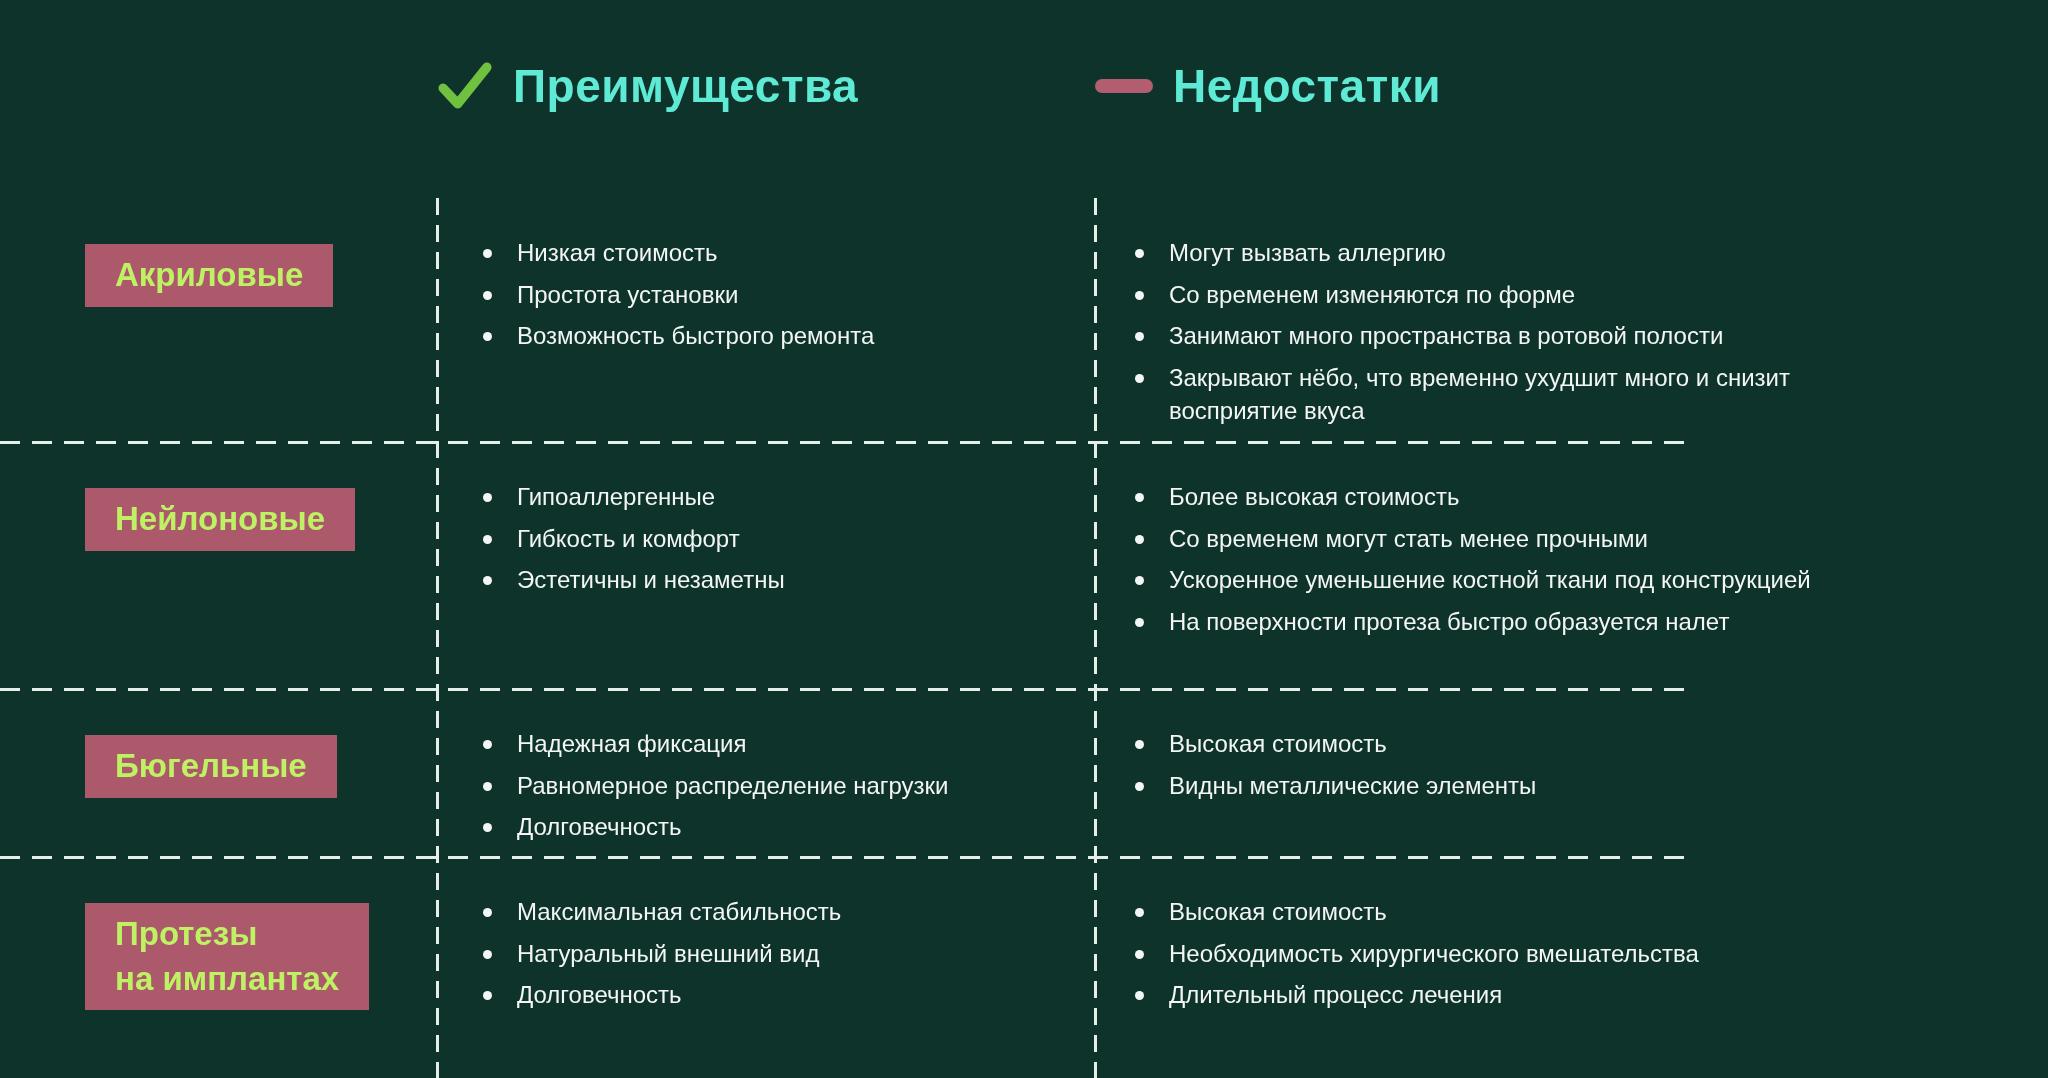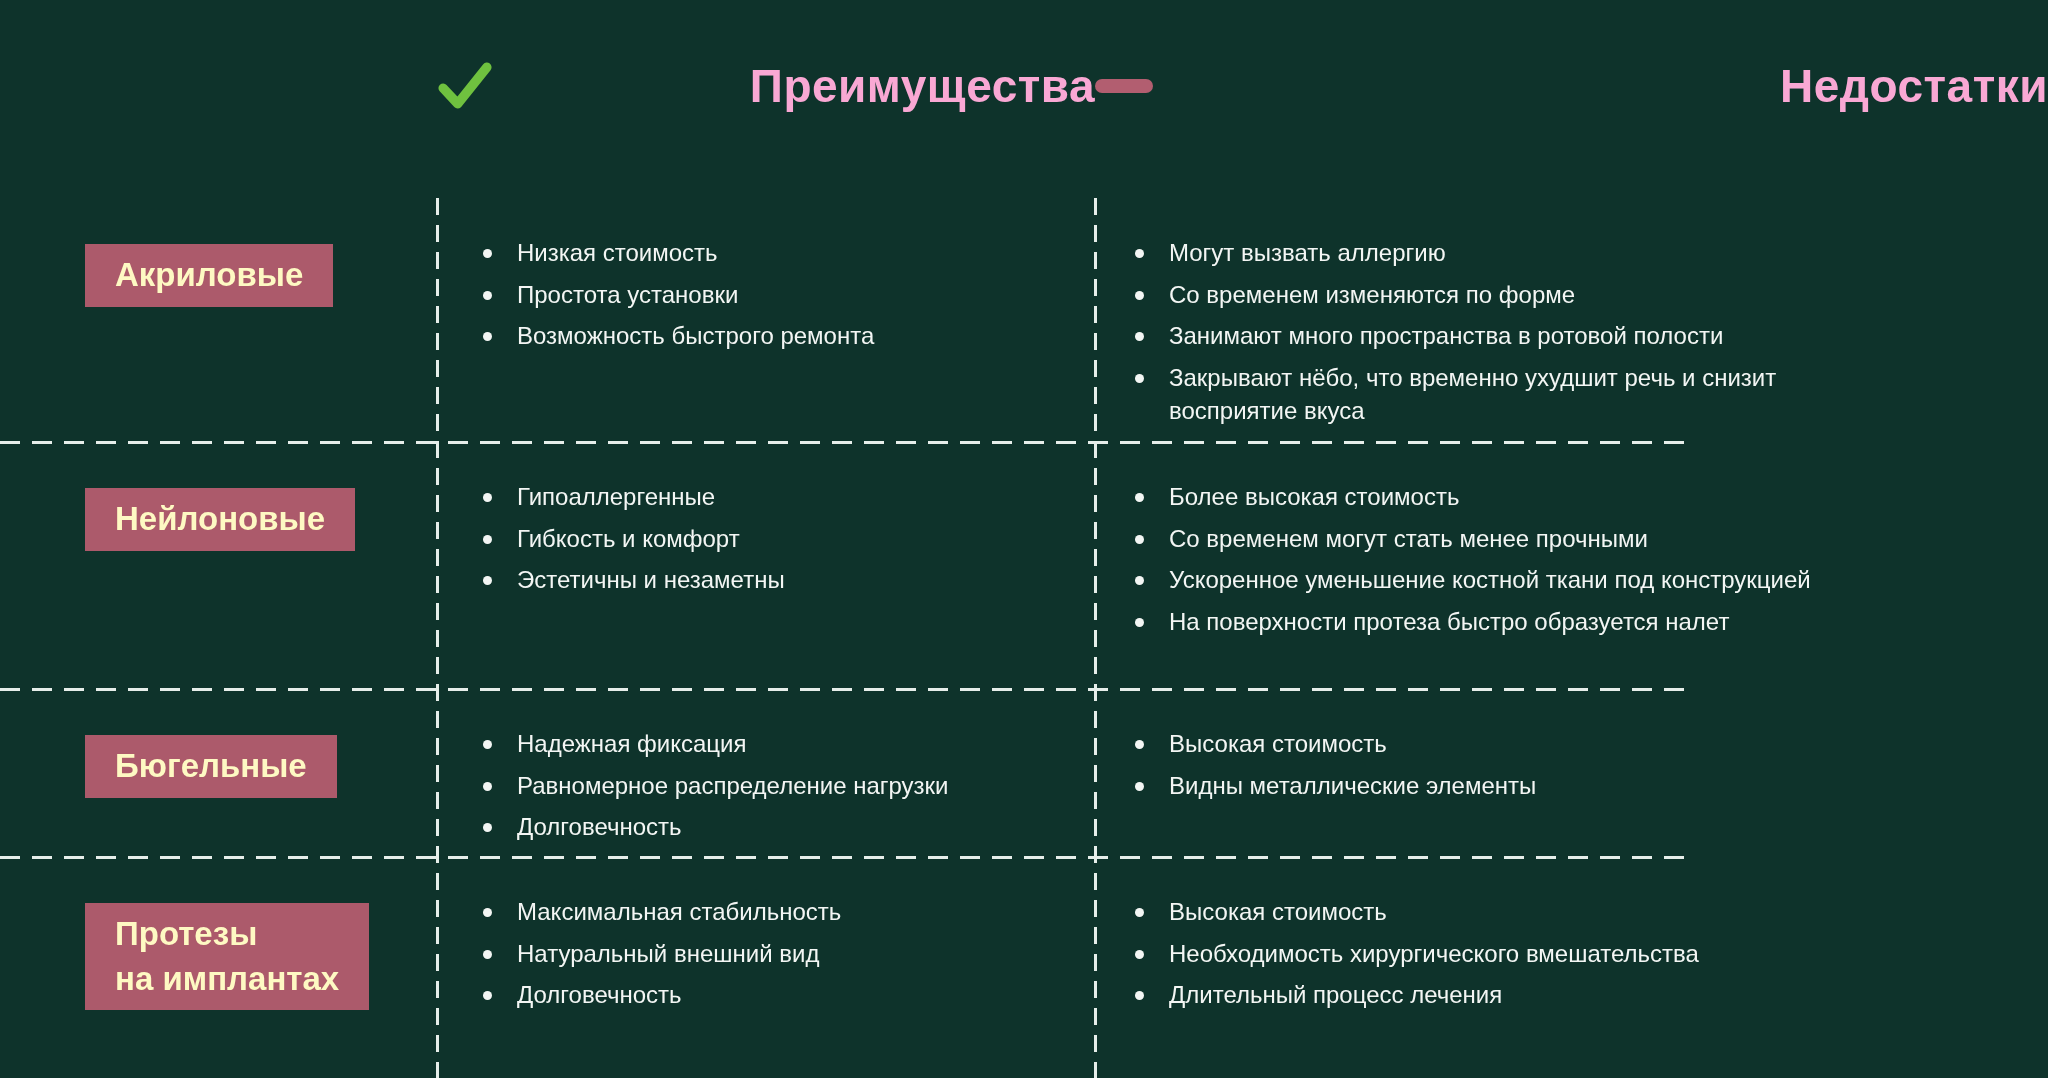--- a/index.html
+++ b/index.html
@@ -16,25 +16,25 @@
     font-family: "Liberation Sans", "DejaVu Sans", sans-serif;
     color: #F3F6F4;
   }
   
   .col-header {
     position: absolute;
     top: 50px;
     height: 72px;
     display: flex;
     align-items: center;
-    justify-content: space-between;
+    justify-content: flex-start;
     gap: 20px;
     font-size: 46px;
     font-weight: 700;
-    color: #f9a8d4;
+    color: #5eead4;
     letter-spacing: 0.5px;
   }
   .col-header.adv { left: 437px; width: 658px; }
   .col-header.dis { left: 1095px; width: 953px; }
   .check-svg { width: 56px; height: 50px; display: block; }
   .minus-bar {
     width: 58px; height: 14px;
     border-radius: 8px;
     background: #B25E70;
     display: block;
@@ -70,21 +70,21 @@
     grid-template-columns: 437px 658px 953px;
     grid-template-rows: 244px 247px 168px 221px;
   }
   .cell { box-sizing: border-box; }
   .cell.label-cell { padding: 46px 0 0 85px; }
   .cell.adv-cell   { padding: 27px 20px 0 32px; }
   .cell.dis-cell   { padding: 27px 25px 0 26px; }
   .row-label {
     display: inline-block;
     background: #AC5A6B;
-    color: #fef9c3;
+    color: #bef264;
     font-size: 33px;
     font-weight: 700;
     line-height: 1.35;
     padding: 9px 30px;
     white-space: pre-line;
   }
   ul.items {
     margin: 12px;
     padding: 0;
     list-style: none;
@@ -141,21 +141,21 @@
         <li>Низкая стоимость</li>
         <li>Простота установки</li>
         <li>Возможность быстрого ремонта</li>
       </ul>
     </div>
     <div class="cell dis-cell">
       <ul class="items">
         <li>Могут вызвать аллергию</li>
         <li>Со временем изменяются по форме</li>
         <li>Занимают много пространства в ротовой полости</li>
-        <li>Закрывают нёбо, что временно ухудшит речь и снизит восприятие вкуса</li>
+        <li>Закрывают нёбо, что временно ухудшит много и снизит восприятие вкуса</li>
       </ul>
     </div>
 
     <div class="cell label-cell">
       <span class="row-label">Нейлоновые</span>
     </div>
     <div class="cell adv-cell">
       <ul class="items">
         <li>Гипоаллергенные</li>
         <li>Гибкость и комфорт</li>

